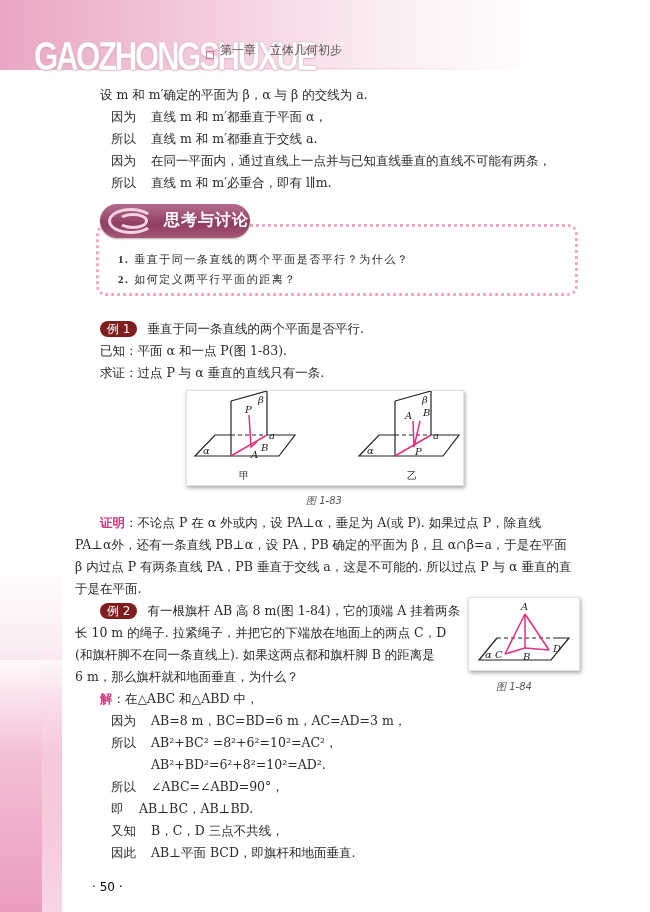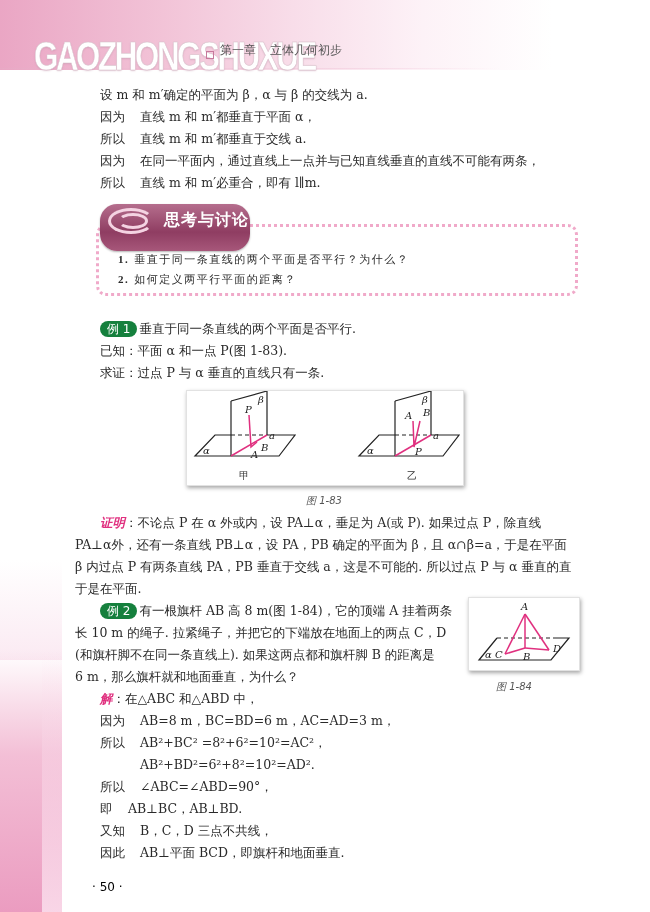--- a/index.html
+++ b/index.html
@@ -19,39 +19,39 @@
     font-size:12px; color:#555; display:flex; align-items:flex-end; gap:6px; }
   .chapter .box { width:8px; height:8px; border:1px solid #c7799c; display:inline-block; }
   .left-band { position:absolute; left:0; top:650px; width:62px; height:262px;
     background:linear-gradient(180deg,rgba(240,180,210,0) 0%,#f3bfd6 40%,#eb9cc0 100%); }
   .left-band::after { content:""; position:absolute; left:42px; top:0; width:20px; height:100%;
     background:linear-gradient(180deg,rgba(255,255,255,0),rgba(250,220,235,0.9)); }
   .left-band-top { position:absolute; left:0; top:560px; width:62px; height:100px;
     background:linear-gradient(180deg,rgba(255,255,255,0),rgba(248,220,234,0.6)); }
 
   .line { position:absolute; font-size:12.5px; line-height:18px; white-space:nowrap; }
-  .pink { color:#e0307f; font-family:"DejaVu Sans",sans-serif; font-weight:bold;font-style:italic; }
-  .kw { display:inline-block; width:40px; }
+  .pink { color:#e0307f; font-family:"DejaVu Sans",sans-serif; font-weight:bold; }
+  .kw { display:inline-block; width:40px;margin-left:11px; }
 
   .discuss { position:absolute; left:96px; top:224px; width:482px; height:72px;
     border:3px dotted #f0a9c9; border-radius:10px; }
-  .discuss-badge { position:absolute; left:100px; top:204px; width:150px; height:47px;
+  .discuss-badge { position:absolute; left:100px; top:204px; width:150px; height:34px;
     background:linear-gradient(180deg,#b56e8d,#8f3d62 60%,#a7577a); border-radius:17px;
     box-shadow:0 1px 2px rgba(0,0,0,.3); }
   .discuss-badge .swirl { position:absolute; left:8px; top:4px; width:46px; height:26px;
     border:3px solid #f4d3e2; border-radius:50%; border-right-color:transparent; }
   .discuss-badge .swirl2 { position:absolute; left:18px; top:9px; width:30px; height:16px;
     border:3px solid #f4d3e2; border-radius:50%; border-left-color:transparent; }
   .discuss-badge .title { position:absolute; left:64px; top:6px; font-family:"DejaVu Sans",sans-serif;
     font-weight:bold; font-size:16px; color:#ffffff; letter-spacing:1px; }
   .q { position:absolute; font-size:11px; letter-spacing:1.5px; }
   .q b { font-family:"Liberation Serif",serif; }
 
-  .ex-badge { display:inline-block; background:#15803d; color:#fff; border-radius:9px;
-    padding:0 7px; font-size:12px; line-height:16px; margin-right:2px; font-family:"DejaVu Sans",sans-serif; }
+  .ex-badge { display:inline-block; background:#7f1d1d; color:#fff; border-radius:9px;
+    padding:0 7px; font-size:12px; line-height:16px; margin-right:10px; font-family:"DejaVu Sans",sans-serif; }
 
   .fig-box { position:absolute; background:#fff; box-shadow:1px 2px 4px rgba(0,0,0,.35); border:1px solid #e2e2e2; }
   .caption { position:absolute; font-size:10px; color:#555; font-family:"DejaVu Sans",sans-serif;font-style:italic; }
   .page-num { position:absolute; left:92px; top:851px; font-family:"DejaVu Sans",sans-serif; font-size:12px; color:#000000; }
 </style>
 </head>
 <body>
 
 <div class="header-band"></div>
 <div class="header-line"></div>

